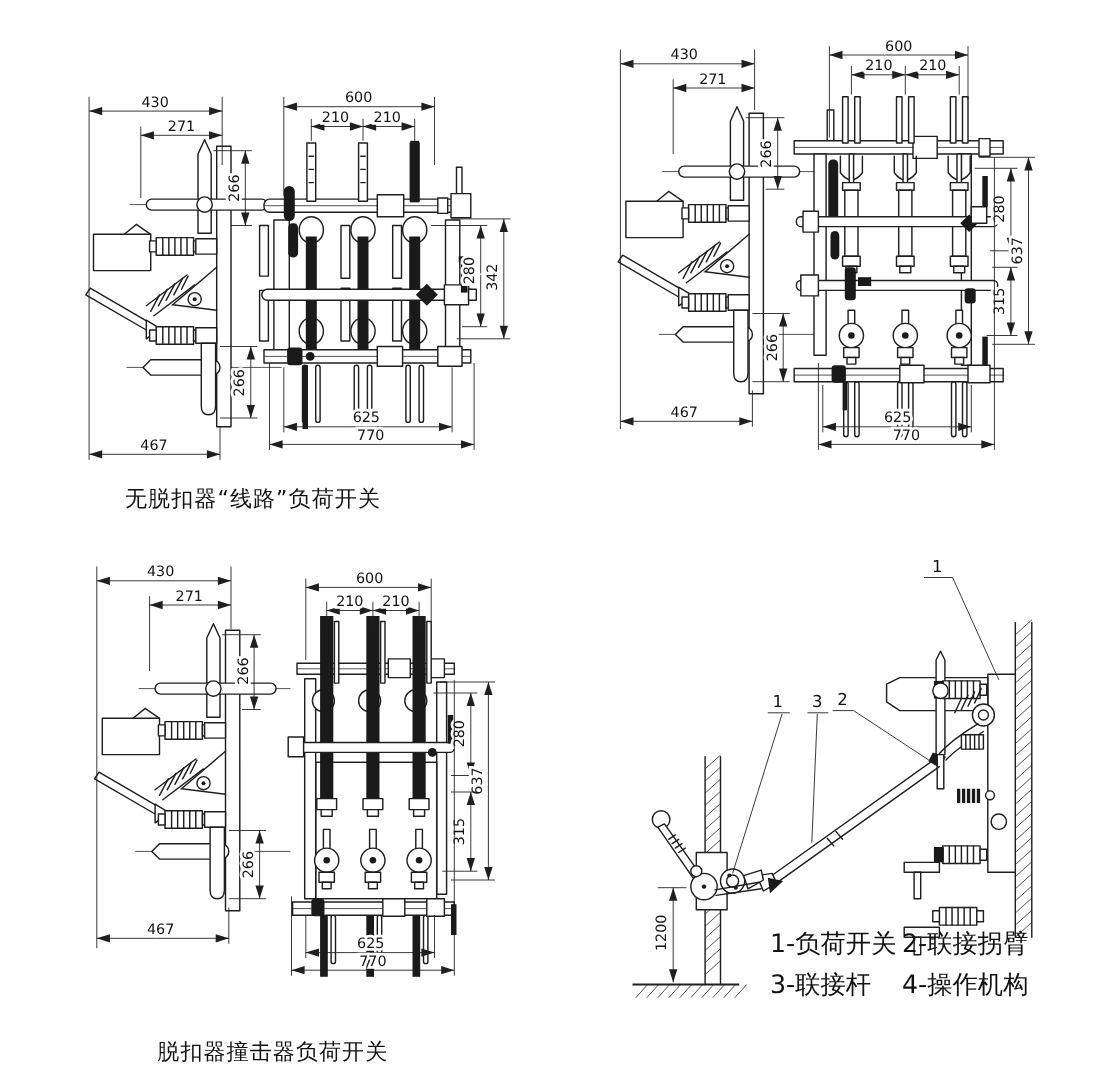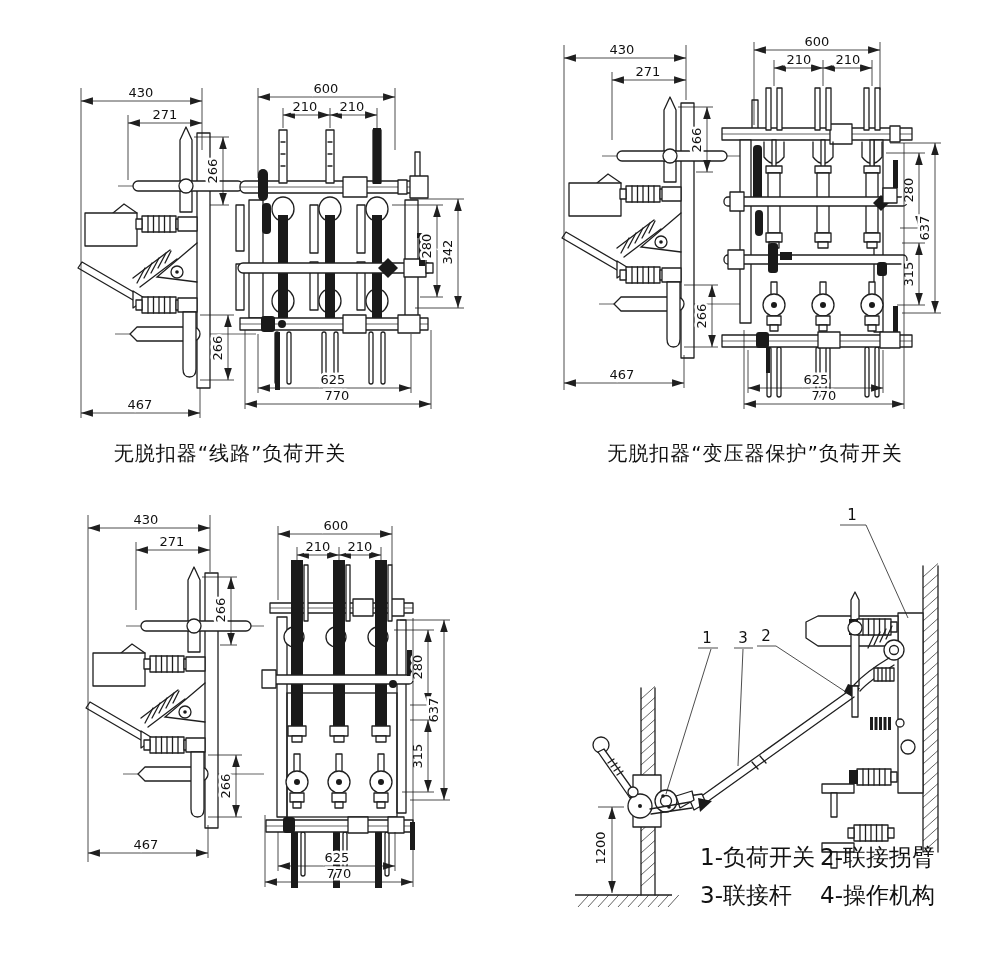--- a/index.html
+++ b/index.html
@@ -443,15 +443,15 @@
   </g>
   <g>
     <text class="lgt" x="200" y="395">1-负荷开关</text>
     <text class="lgt" x="320" y="395">2-联接拐臂</text>
     <text class="lgt" x="200" y="433">3-联接杆</text>
     <text class="lgt" x="320" y="433">4-操作机构</text>
   </g>
 </svg>
 
 <div class="cap" style="left:230px;top:440px">无脱扣器“线路”负荷开关</div>
-<div class="cap" style="left:755px;top:440px">无脱扣器“变压器保护”负荷开关</div>
+<div class="cap" style="left:248px;top:943px">脱扣器撞击器负荷开关</div>
 
 </div>
 
 </body></html>

